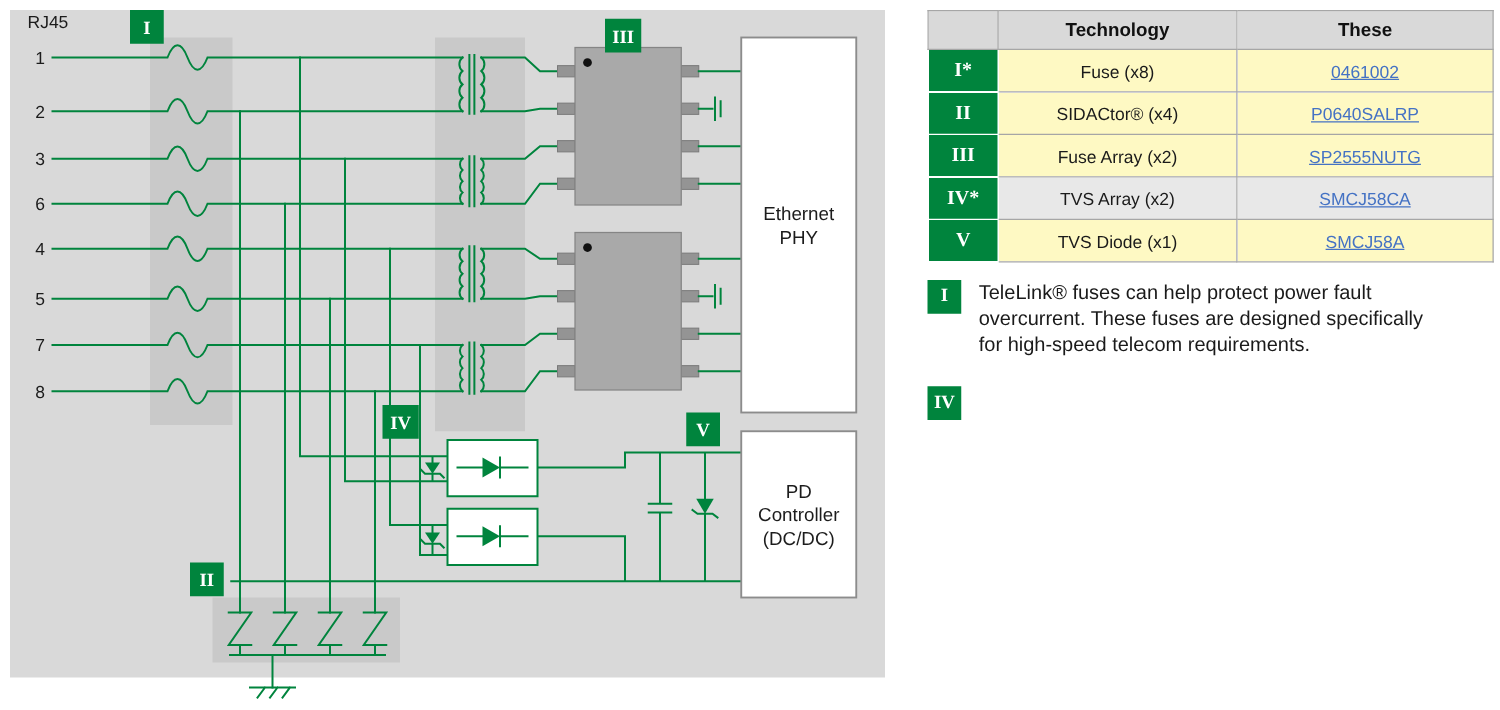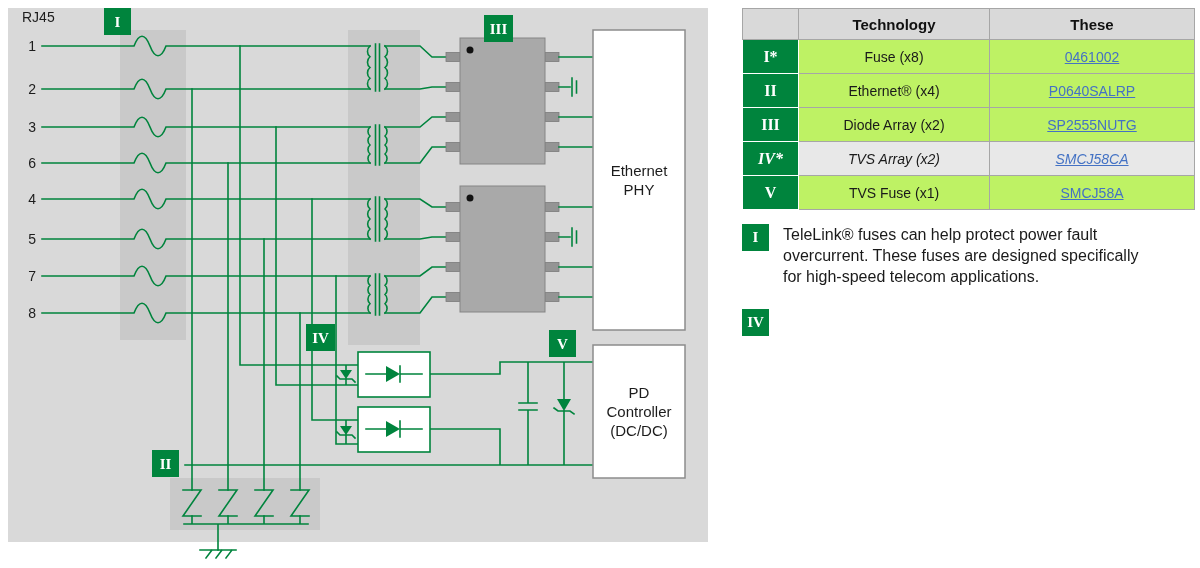--- a/index.html
+++ b/index.html
@@ -20,22 +20,22 @@
   .gbox{fill:#fff;stroke:var(--green);stroke-width:1.6;}
   .badge{fill:var(--green);}
   .badge-text{fill:#fff;font-weight:bold;font-family:"Liberation Serif",serif;font-size:15px;text-anchor:middle;}
   .lbl{fill:#1c1c1c;font-size:14px;}
   .boxlbl{fill:#1c1c1c;font-size:15px;text-anchor:middle;}
 
   .panel{position:absolute;left:742px;top:8px;width:452px;}
   table{border-collapse:collapse;width:452px;table-layout:fixed;}
   th,td{border:1px solid #a6a6a6;text-align:center;overflow:hidden;}
   thead th{background:var(--header_gray);font-size:15px;font-weight:bold;color:#111;height:31px;padding:0 4px;}
-  tbody td{height:34px;font-size:14px;color:#1a1a1a;padding:0 4px;background:#bef264;}
-  tbody tr:nth-child(4) td{background:var(--shaded_row);font-style:italic;}
+  tbody td{height:34px;font-size:14px;color:#1a1a1a;padding:0 4px;background:#fef9c3;}
+  tbody tr:nth-child(4) td{background:var(--shaded_row);}
   td.roman{background:var(--green) !important;color:#fff;font-family:"Liberation Serif",serif;font-weight:bold;font-size:16px;border-color:#fff;}
   td.series a{color:var(--link_blue);text-decoration:underline;font-size:14px;text-align:center;}
 
   .notes{position:absolute;left:742px;top:224px;width:458px;}
   .note{display:flex;gap:14px;margin-bottom:22px;}
   .note-badge{flex:0 0 27px;width:27px;height:27px;background:var(--green);color:#fff;
     font-family:"Liberation Serif",serif;font-weight:bold;font-size:15px;
     display:flex;align-items:center;justify-content:center;}
   .note p{margin:0;font-size:16px;line-height:1.32;color:#1a1a1a;width:370px;}
 </style>
@@ -221,45 +221,45 @@
         </tr>
       </thead>
       <tbody>
         <tr>
           <td class="roman">I*</td>
           <td>Fuse (x8)</td>
           <td class="series"><a href="#">0461002</a></td>
         </tr>
         <tr>
           <td class="roman">II</td>
-          <td>Ethernet® (x4)</td>
+          <td>SIDACtor® (x4)</td>
           <td class="series"><a href="#">P0640SALRP</a></td>
         </tr>
         <tr>
           <td class="roman">III</td>
-          <td>Diode Array (x2)</td>
+          <td>Fuse Array (x2)</td>
           <td class="series"><a href="#">SP2555NUTG</a></td>
         </tr>
         <tr>
           <td class="roman">IV*</td>
           <td>TVS Array (x2)</td>
           <td class="series"><a href="#">SMCJ58CA</a></td>
         </tr>
         <tr>
           <td class="roman">V</td>
-          <td>TVS Fuse (x1)</td>
+          <td>TVS Diode (x1)</td>
           <td class="series"><a href="#">SMCJ58A</a></td>
         </tr>
       </tbody>
     </table>
   </div>
 
   <div class="notes">
     <div class="note">
       <div class="note-badge">I</div>
-      <p>TeleLink® fuses can help protect power fault overcurrent. These fuses are designed specifically for high-speed telecom applications.</p>
+      <p>TeleLink® fuses can help protect power fault overcurrent. These fuses are designed specifically for high-speed telecom requirements.</p>
     </div>
     <div class="note">
       <div class="note-badge">IV</div>
     </div>
   </div>
 
 </div>
 
 </body></html>

